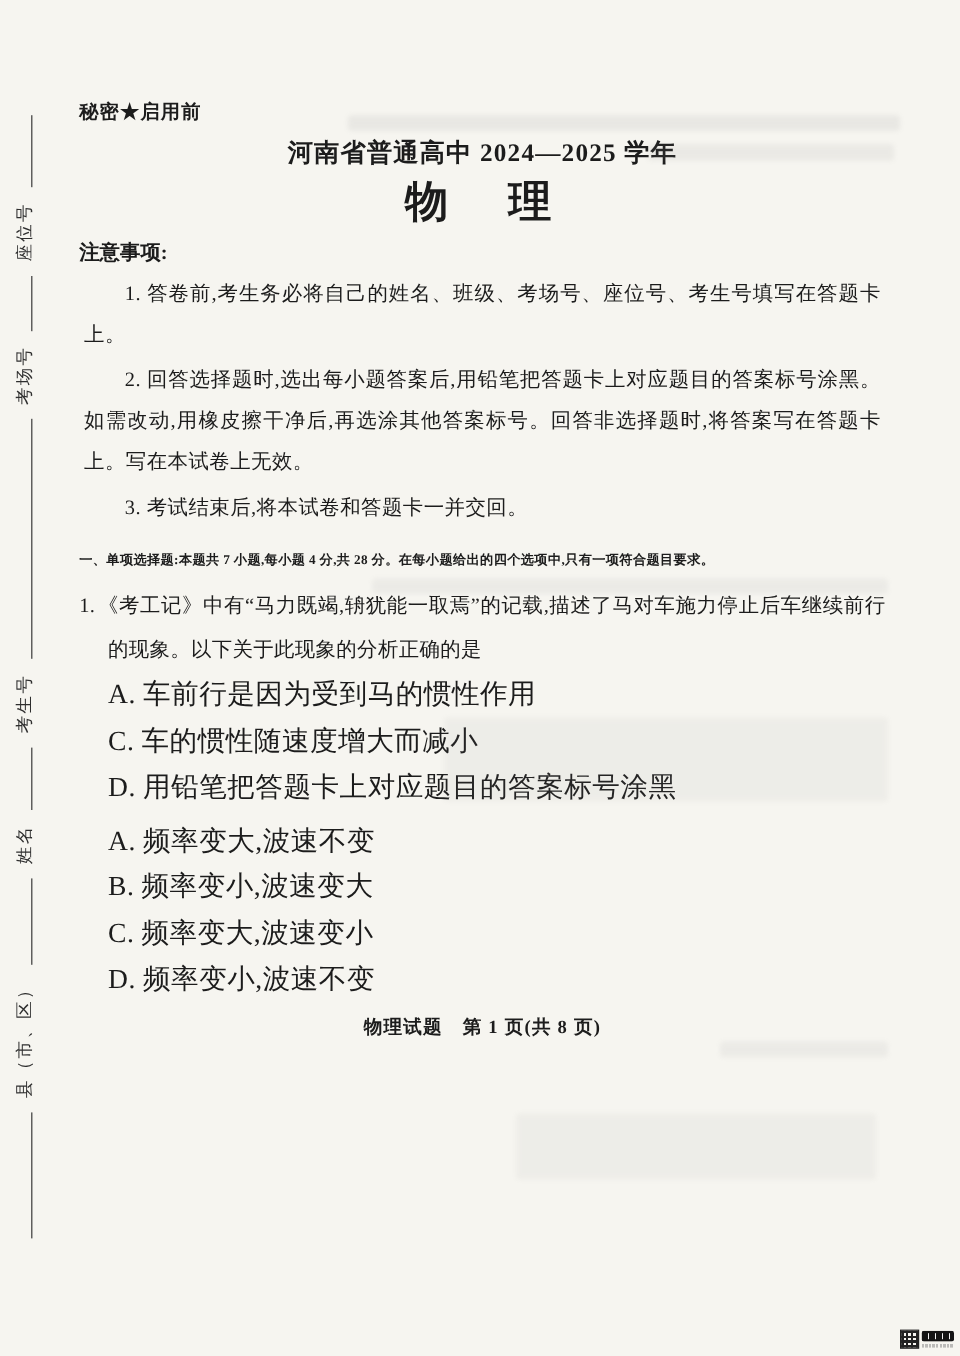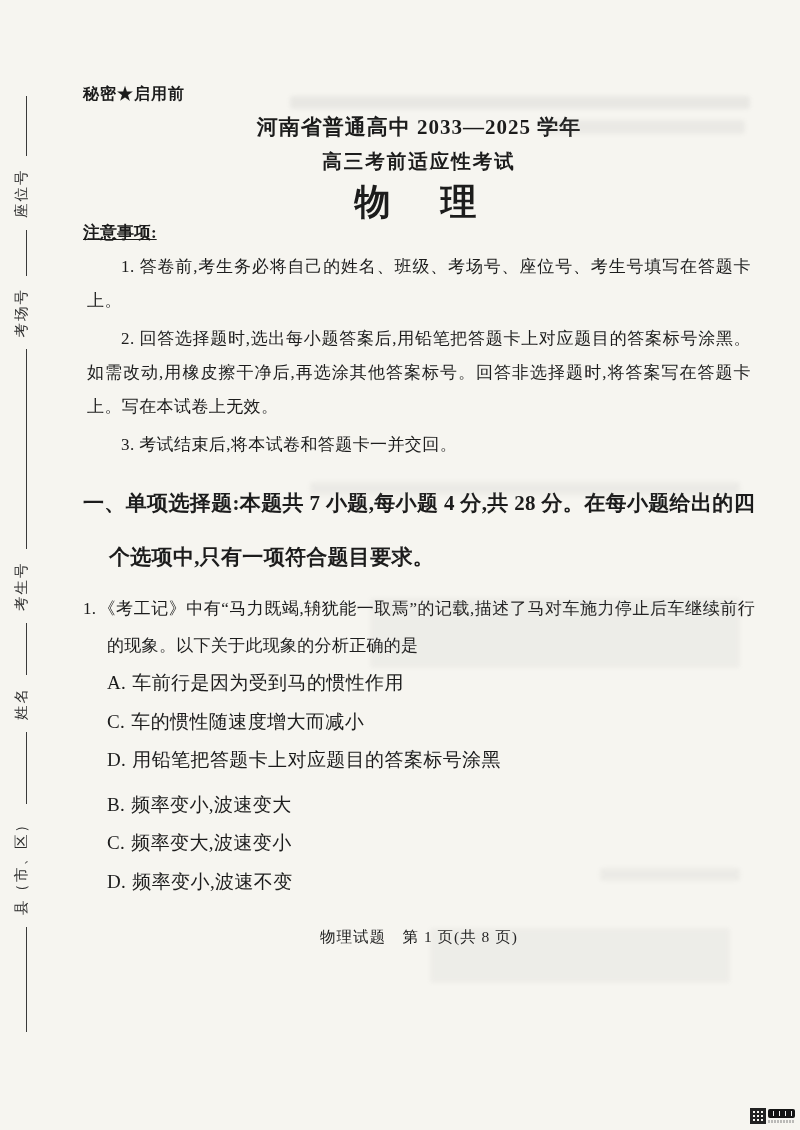--- a/index.html
+++ b/index.html
@@ -24,37 +24,37 @@
   }
   .seal-label{line-height:1.1;}
   .sline{display:inline-block;height:2px;border-bottom:1.6px solid #3a3a3a;margin-bottom:3px;}
   .sl-lead{width:105px;}
   .sl-county{width:72px;}
   .sl-name{width:52px;}
   .sl-candidate{width:200px;}
   .sl-room{width:46px;}
   .sl-seat{width:60px;}
   
-  .content{position:absolute;left:83px;top:0;width:672px;}
+  .content{position:absolute;left:66px;top:0;width:672px;}
   .classification{margin-top:84px;font-size:16px;font-weight:bold;line-height:20px;letter-spacing:1px;}
   .title1{margin:9px 0 0;text-align:center;font-size:21px;font-weight:bold;line-height:28px;letter-spacing:1px;}
   .title2{margin:7px 0 0;text-align:center;font-size:19.5px;font-weight:bold;line-height:27px;letter-spacing:2px;}
   .subject{margin-top:9px;text-align:center;font-size:36px;font-weight:bold;line-height:36px;letter-spacing:7px;}
-  .notice-heading{font-size:17px;font-weight:bold;line-height:26px;text-decoration:underline;}
+  .notice-heading{margin-top:12px;font-size:17px;font-weight:bold;line-height:26px;}
   .notice-item{margin:4px;font-size:17px;line-height:34px;text-align:justify;text-indent:2em;letter-spacing:0.4px;}
-  .section-heading{margin:14px 0 0;font-size:21px;font-weight:bold;line-height:54px;
+  .section-heading{margin:14px 0 0;font-size:11px;font-weight:bold;line-height:26px;
     padding-left:26px;text-indent:-26px;text-align:justify;letter-spacing:0.3px;}
   .question{margin-top:6px;}
   .stem{margin:0;font-size:17px;line-height:37px;text-align:justify;
     padding-left:24px;text-indent:-24px;letter-spacing:0.3px;}
   .qnum{padding-right:2px;}
-  .options p{margin:0;font-size:19px;line-height:38.5px;padding-left:24px;letter-spacing:0.4px;}
+  .options p{margin:0;font-size:23px;line-height:38.5px;padding-left:24px;letter-spacing:0.4px;}
   .opt-label{padding-right:6px;}
   .mvar{font-style:italic;font-family:"DejaVu Serif",serif;padding:0 1px;}
-  .footer{margin-top:26px;text-align:center;font-size:15.5px;letter-spacing:1px;}
+  .footer{margin-top:10px;text-align:center;font-size:15.5px;letter-spacing:1px;font-weight:bold;}
   
   .smudge{position:absolute;background:#8a8a8a;opacity:0.12;filter:blur(2px);border-radius:3px;pointer-events:none;}
   .sm1{left:290px;top:96px;width:460px;height:13px;}
   .sm2{left:540px;top:120px;width:205px;height:14px;opacity:0.10;}
   .sm3{left:310px;top:482px;width:430px;height:13px;opacity:0.09;}
   .sm4{left:370px;top:598px;width:370px;height:70px;opacity:0.07;}
   .sm5{left:430px;top:928px;width:300px;height:55px;opacity:0.07;}
   .sm6{left:600px;top:868px;width:140px;height:13px;opacity:0.09;}
   
   .corner{position:absolute;right:5px;bottom:7px;display:flex;gap:3px;align-items:flex-start;}
@@ -86,22 +86,21 @@
     <span class="seal-label">考场号</span>
     <span class="sline sl-room"></span>
     <span class="seal-label">座位号</span>
     <span class="sline sl-seat"></span>
   </div>
 
   <div class="content">
 
     <div class="classification">秘密★启用前</div>
 
-    <div class="title1">河南省普通高中 2033—2025 学年</div>
-    <div class="title2">高三考前适应性考试</div>
+    <div class="title1">河南省普通高中 2024—2025 学年</div>
     <div class="subject">物　理</div>
 
     <div class="notice">
       <div class="notice-heading">注意事项:</div>
       <p class="notice-item">1. 答卷前,考生务必将自己的姓名、班级、考场号、座位号、考生号填写在答题卡上。</p>
       <p class="notice-item">2. 回答选择题时,选出每小题答案后,用铅笔把答题卡上对应题目的答案标号涂黑。如需改动,用橡皮擦干净后,再选涂其他答案标号。回答非选择题时,将答案写在答题卡上。写在本试卷上无效。</p>
       <p class="notice-item">3. 考试结束后,将本试卷和答题卡一并交回。</p>
     </div>
 
     <p class="section-heading">一、单项选择题:本题共 7 小题,每小题 4 分,共 28 分。在每小题给出的四个选项中,只有一项符合题目要求。</p>
@@ -110,20 +109,21 @@
       <p class="stem"><span class="qnum">1.</span><span>《考工记》中有“马力既竭,辀犹能一取焉”的记载,描述了马对车施力停止后车继续前行的现象。以下关于此现象的分析正确的是</span></p>
       <div class="options">
         <p><span class="opt-label">A.</span><span>车前行是因为受到马的惯性作用</span></p>
         <p><span class="opt-label">C.</span><span>车的惯性随速度增大而减小</span></p>
         <p><span class="opt-label">D.</span><span>用铅笔把答题卡上对应题目的答案标号涂黑</span></p>
       </div>
     </div>
 
     <div class="question">
       <div class="options">
+        <p><span class="opt-label">A.</span><span>频率变大,波速不变</span></p>
         <p><span class="opt-label">B.</span><span>频率变小,波速变大</span></p>
         <p><span class="opt-label">C.</span><span>频率变大,波速变小</span></p>
         <p><span class="opt-label">D.</span><span>频率变小,波速不变</span></p>
       </div>
     </div>
 
     <div class="footer">物理试题　第 1 页(共 8 页)</div>
   </div>
 
   <div class="smudge sm1"></div>

